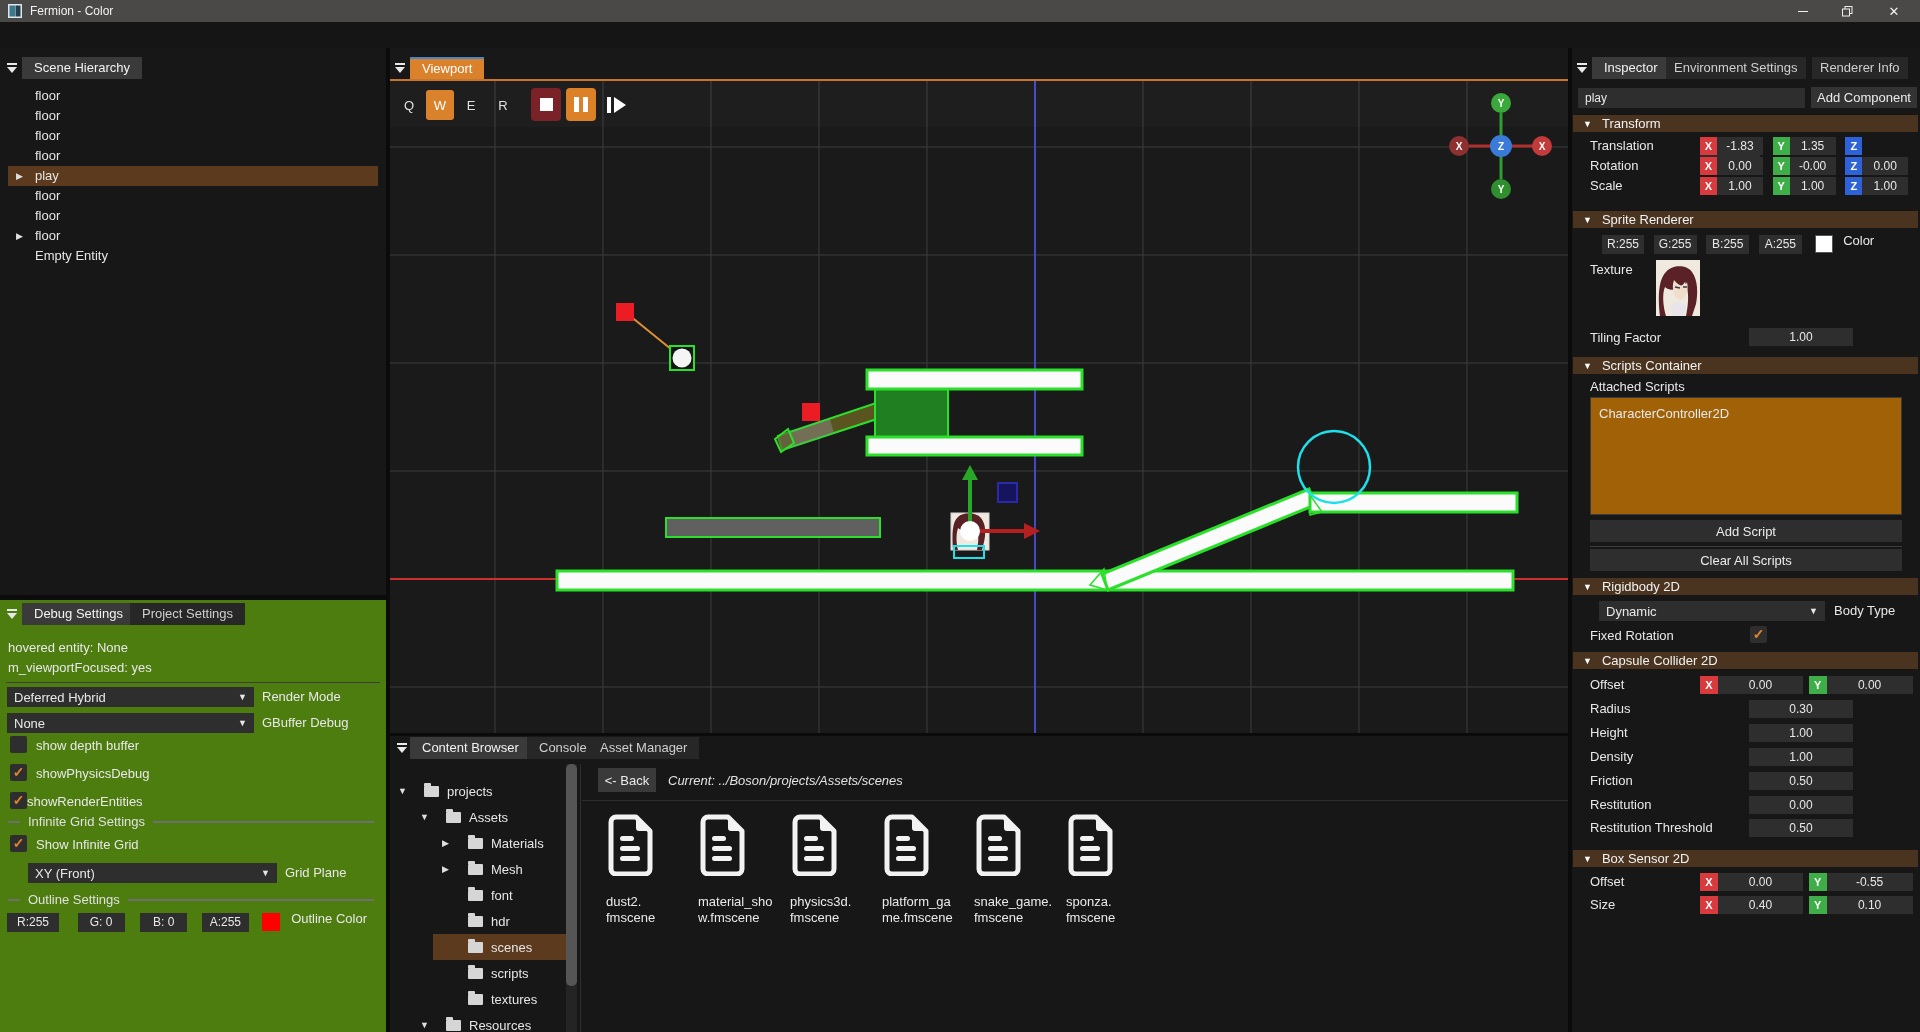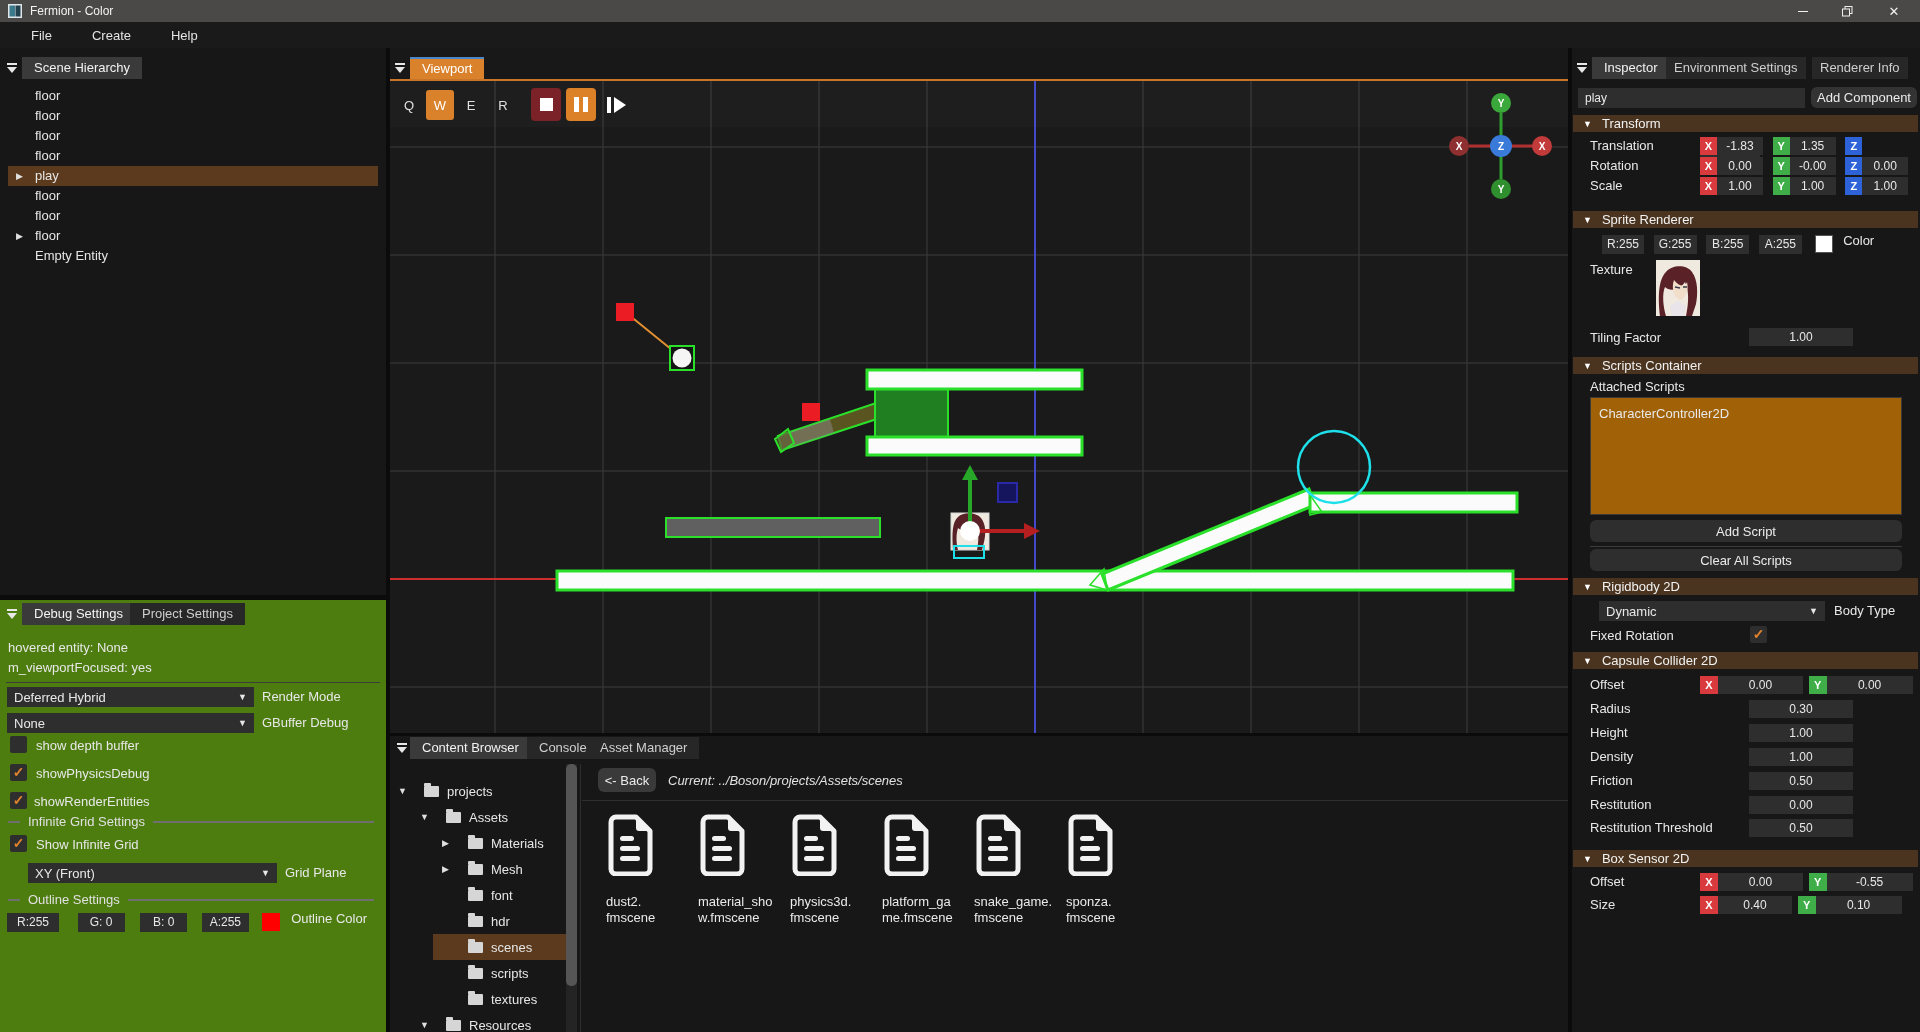--- a/index.html
+++ b/index.html
@@ -20,21 +20,21 @@
   
   .field{background:#2e2e2e;color:#e8e8e8;font-size:12px;text-align:center;height:18px;line-height:18px;}
   .badge{width:17px;height:18px;line-height:18px;text-align:center;font-size:11px;font-weight:bold;color:#fff;display:inline-block;}
   .bx{background:#d93a3e;} .by{background:#3fae49;} .bz{background:#2d62d9;}
   .hdr{background:#4a341f;color:#f2f2f2;height:17px;display:flex;align-items:center;padding-left:10px;font-size:13px;}
   .hdr .tri{font-size:9px;margin-right:10px;color:#fff;}
   .chk{width:17px;height:17px;background:#2e2e2e;border-radius:2px;position:relative;display:inline-block;}
   .chk.on::after{content:"\2713";position:absolute;inset:0;color:#e0832c;font-weight:bold;font-size:14px;line-height:17px;text-align:center;}
   .dd{background:#2e2e2e;height:20px;display:flex;align-items:center;justify-content:space-between;color:#e8e8e8;font-size:13px;padding:0 7px;box-sizing:border-box;}
   .dd::after{content:"\25BC";font-size:9px;color:#e8e8e8;}
-  .btn{background:#2e2e2e;color:#ebebeb;display:flex;align-items:center;justify-content:center;border-radius:6px;box-sizing:border-box;}
+  .btn{background:#2e2e2e;color:#ebebeb;display:flex;align-items:center;justify-content:center;border-radius:0;box-sizing:border-box;}
   .sep{display:flex;align-items:center;color:#e0e0e0;font-size:13px;}
   .sep .dash{width:12px;height:2px;background:#6f6f6f;margin-right:8px;}
   .sep .line{flex:1;height:2px;background:#6f6f6f;margin-left:8px;margin-right:6px;}
   .rgbabox{background:#2e2e2e;height:19px;line-height:19px;text-align:center;font-size:12px;display:inline-block;}
   
   .hrow{position:relative;height:20px;line-height:20px;padding-left:35px;color:#e6e6e6;}
   .hrow .harr{position:absolute;left:16px;top:0;font-size:9px;color:#e0e0e0;}
   .hrow.sel{background:#5c3a1d;margin:0;}
   
   .trow{position:relative;height:26px;display:flex;align-items:center;color:#e6e6e6;}
@@ -66,25 +66,20 @@
       <svg width="11" height="11">
           <rect x="3" y="0.5" width="7" height="7" fill="none" stroke="#f0f0f0"></rect>
           <rect x="0.5" y="3" width="7" height="7" fill="#4b4947" stroke="#f0f0f0"></rect>
         </svg>
     </div>
     <div class="winbtn" style="left:1868px;width:52px">
         <span style="font-size:13px">✕</span>
       </div>
   </div>
 
-  <div class="abs menubar">
-    <span class="menu-item">File</span>
-    <span class="menu-item" style="margin-left:14px">Create</span>
-    <span class="menu-item" style="margin-left:14px">Help</span>
-  </div>
 
   <div class="abs" style="left:386px;top:48px;width:4px;height:984px;background:#0b0b0b"></div>
   <div class="abs" style="left:1568px;top:48px;width:4px;height:984px;background:#0b0b0b"></div>
   <div class="abs" style="left:0;top:595px;width:386px;height:5px;background:#0b0b0b"></div>
   <div class="abs" style="left:390px;top:733px;width:1178px;height:3px;background:#0b0b0b"></div>
 
   <div class="abs" style="left:0;top:48px;width:386px;height:547px;background:#171717">
     <div class="abs" style="left:6px;top:14px">
       <svg class="cicon" width="12" height="11">
           <rect x="1" y="0" width="10" height="2" fill="#e8e8e8"></rect>
@@ -120,21 +115,21 @@
     <div class="abs dd" style="left:7px;top:87px;width:247px">
         <span>Deferred Hybrid</span>
       </div>
     <div class="abs" style="left:262px;top:89px">Render Mode</div>
     <div class="abs dd" style="left:7px;top:113px;width:247px">
         <span>None</span>
       </div>
     <div class="abs" style="left:262px;top:115px">GBuffer Debug</div>
     <div class="abs" style="left:10px;top:136px"><span class="chk"></span><span style="margin-left:9px;position:relative;top:-3px">show depth buffer</span></div>
     <div class="abs" style="left:10px;top:164px"><span class="chk on"></span><span style="margin-left:9px;position:relative;top:-3px">showPhysicsDebug</span></div>
-    <div class="abs" style="left:10px;top:192px"><span class="chk on"></span><span style="margin-left:7px;position:relative;top:-3px">showRenderEntities</span></div>
+    <div class="abs" style="left:10px;top:192px"><span class="chk on"></span><span style="margin-left:0;position:relative;top:-3px">showRenderEntities</span></div>
     <div class="abs sep" style="left:8px;top:214px;width:372px">
         <span class="dash"></span>
         <span>Infinite Grid Settings</span>
         <span class="line"></span>
       </div>
     <div class="abs" style="left:10px;top:235px"><span class="chk on"></span><span style="margin-left:9px;position:relative;top:-3px">Show Infinite Grid</span></div>
     <div class="abs dd" style="left:28px;top:263px;width:249px">
         <span>XY (Front)</span>
       </div>
     <div class="abs" style="left:285px;top:265px">Grid Plane</div>
@@ -524,18 +519,18 @@
         <span class="tri">▼</span>
         <span>Box Sensor 2D</span>
       </div>
     <div class="abs" style="left:18px;top:826px">Offset</div>
     <div class="abs" style="left:128px;top:825px">
       <span class="badge bx" style="width:18px">X</span><span class="field" style="display:inline-block;width:85px;vertical-align:top">0.00</span>
       <span class="badge by" style="width:18px;margin-left:2px">Y</span><span class="field" style="display:inline-block;width:86px;vertical-align:top">-0.55</span>
     </div>
     <div class="abs" style="left:18px;top:849px">Size</div>
     <div class="abs" style="left:128px;top:848px">
-      <span class="badge bx" style="width:18px">X</span><span class="field" style="display:inline-block;width:74px;vertical-align:top">0.40</span>
+      <span class="badge bx" style="width:18px">X</span><span class="field" style="display:inline-block;width:85px;vertical-align:top">0.40</span>
       <span class="badge by" style="width:18px;margin-left:2px">Y</span><span class="field" style="display:inline-block;width:86px;vertical-align:top">0.10</span>
     </div>
   </div>
 
 </div>
 
 </body></html>

